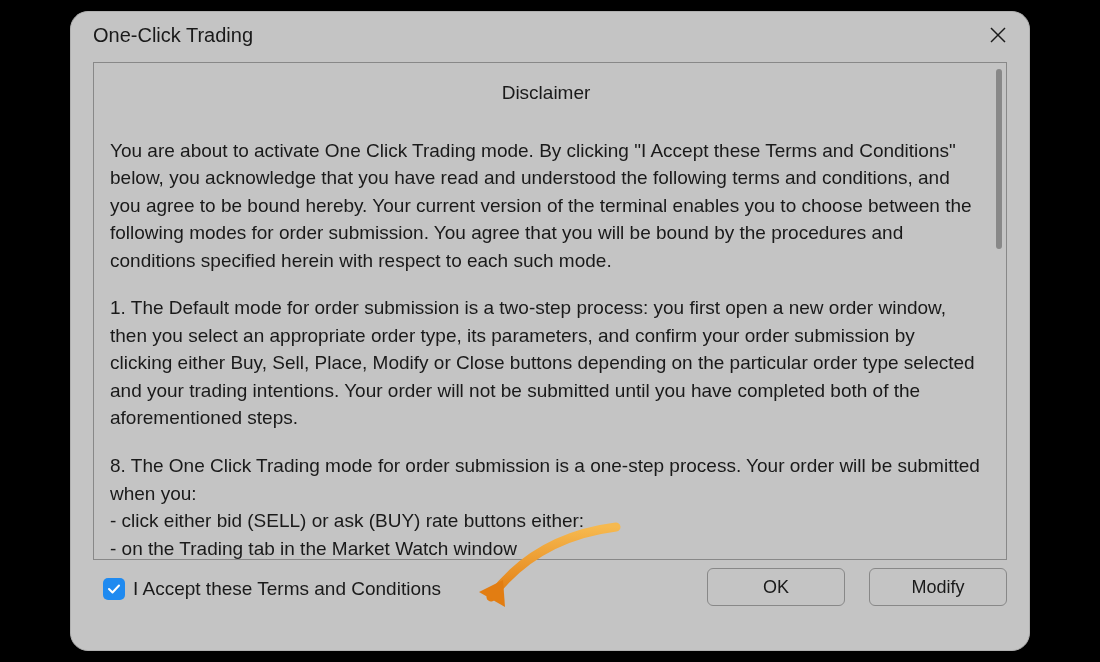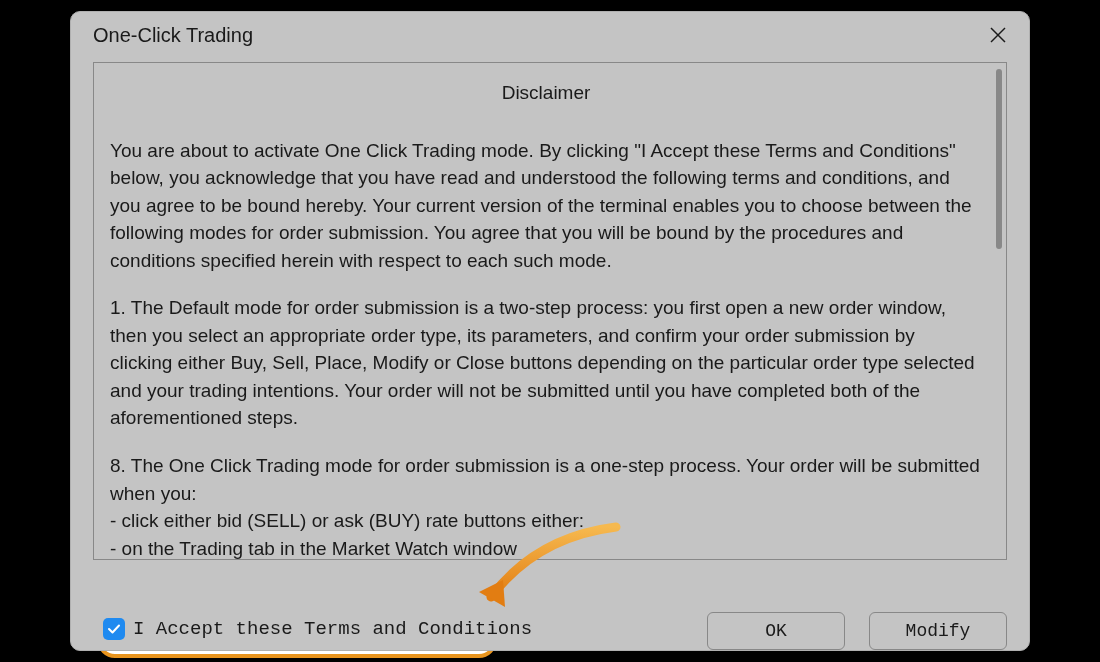--- a/index.html
+++ b/index.html
@@ -11,21 +11,21 @@
       display: flex;
       align-items: center;
       justify-content: center;
       overflow: hidden;
     }
     .dialog {
       width: 960px;
       height: 640px;
       background: #c4c4c4;
       border: 1px solid #b0b0b0;
-      border-radius: 10px;
+      border-radius: 18px;
       display: flex;
       flex-direction: column;
       position: relative;
     }
     .titlebar {
       height: 46px;
       display: flex;
       align-items: center;
       justify-content: space-between;
       padding: 0 8px 0 22px;
@@ -83,25 +83,24 @@
       right: 0;
       top: 0;
       width: 6px;
       height: 180px;
       background: #888;
       border-radius: 3px;
     }
     .footer {
       height: 82px;
       display: flex;
-      align-items: flex-end;
+      align-items: flex-start;
       justify-content: space-between;
       padding: 0 22px;
       position: relative;
-      font-family: Liberation Mono, monospace;
     }
     .accept-group {
       display: flex;
       align-items: center;
       gap: 8px;
       padding: 10px 18px 10px 10px;
       position: relative;
     }
     .checkbox {
       width: 22px;

